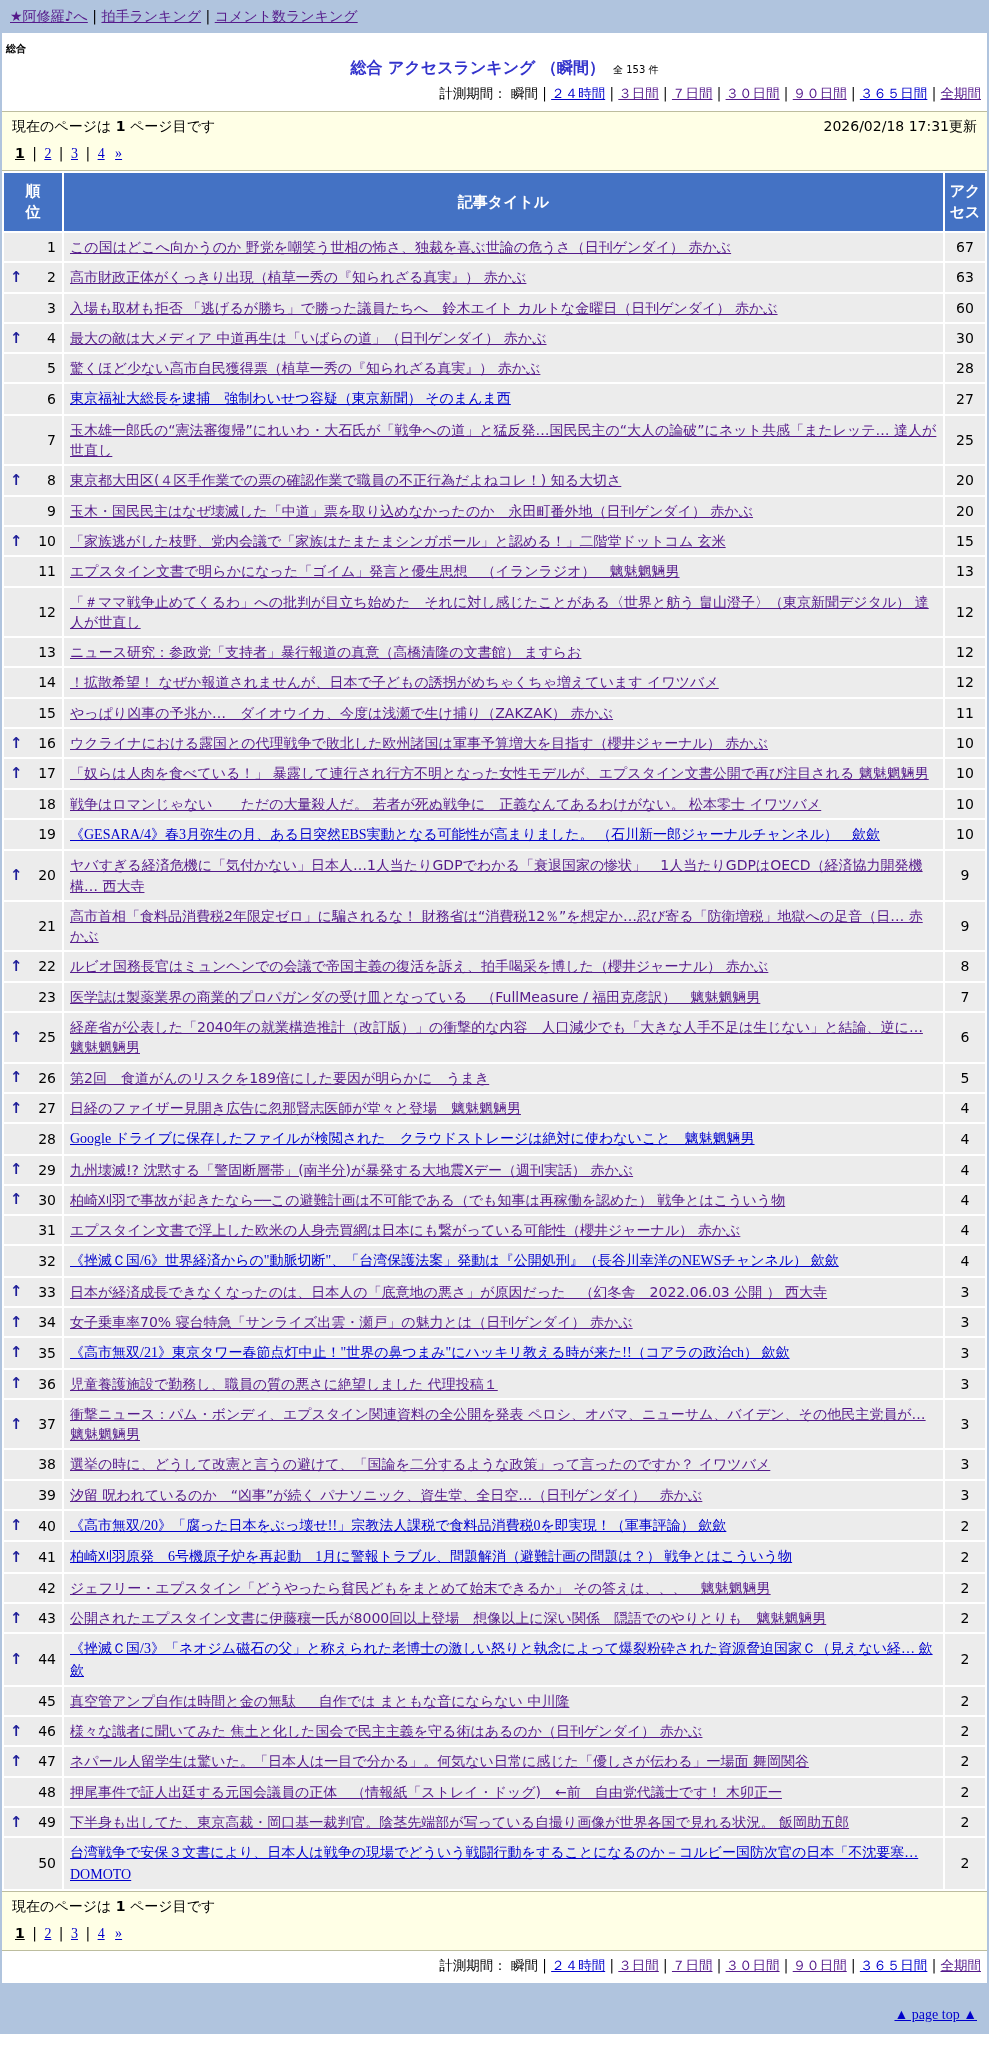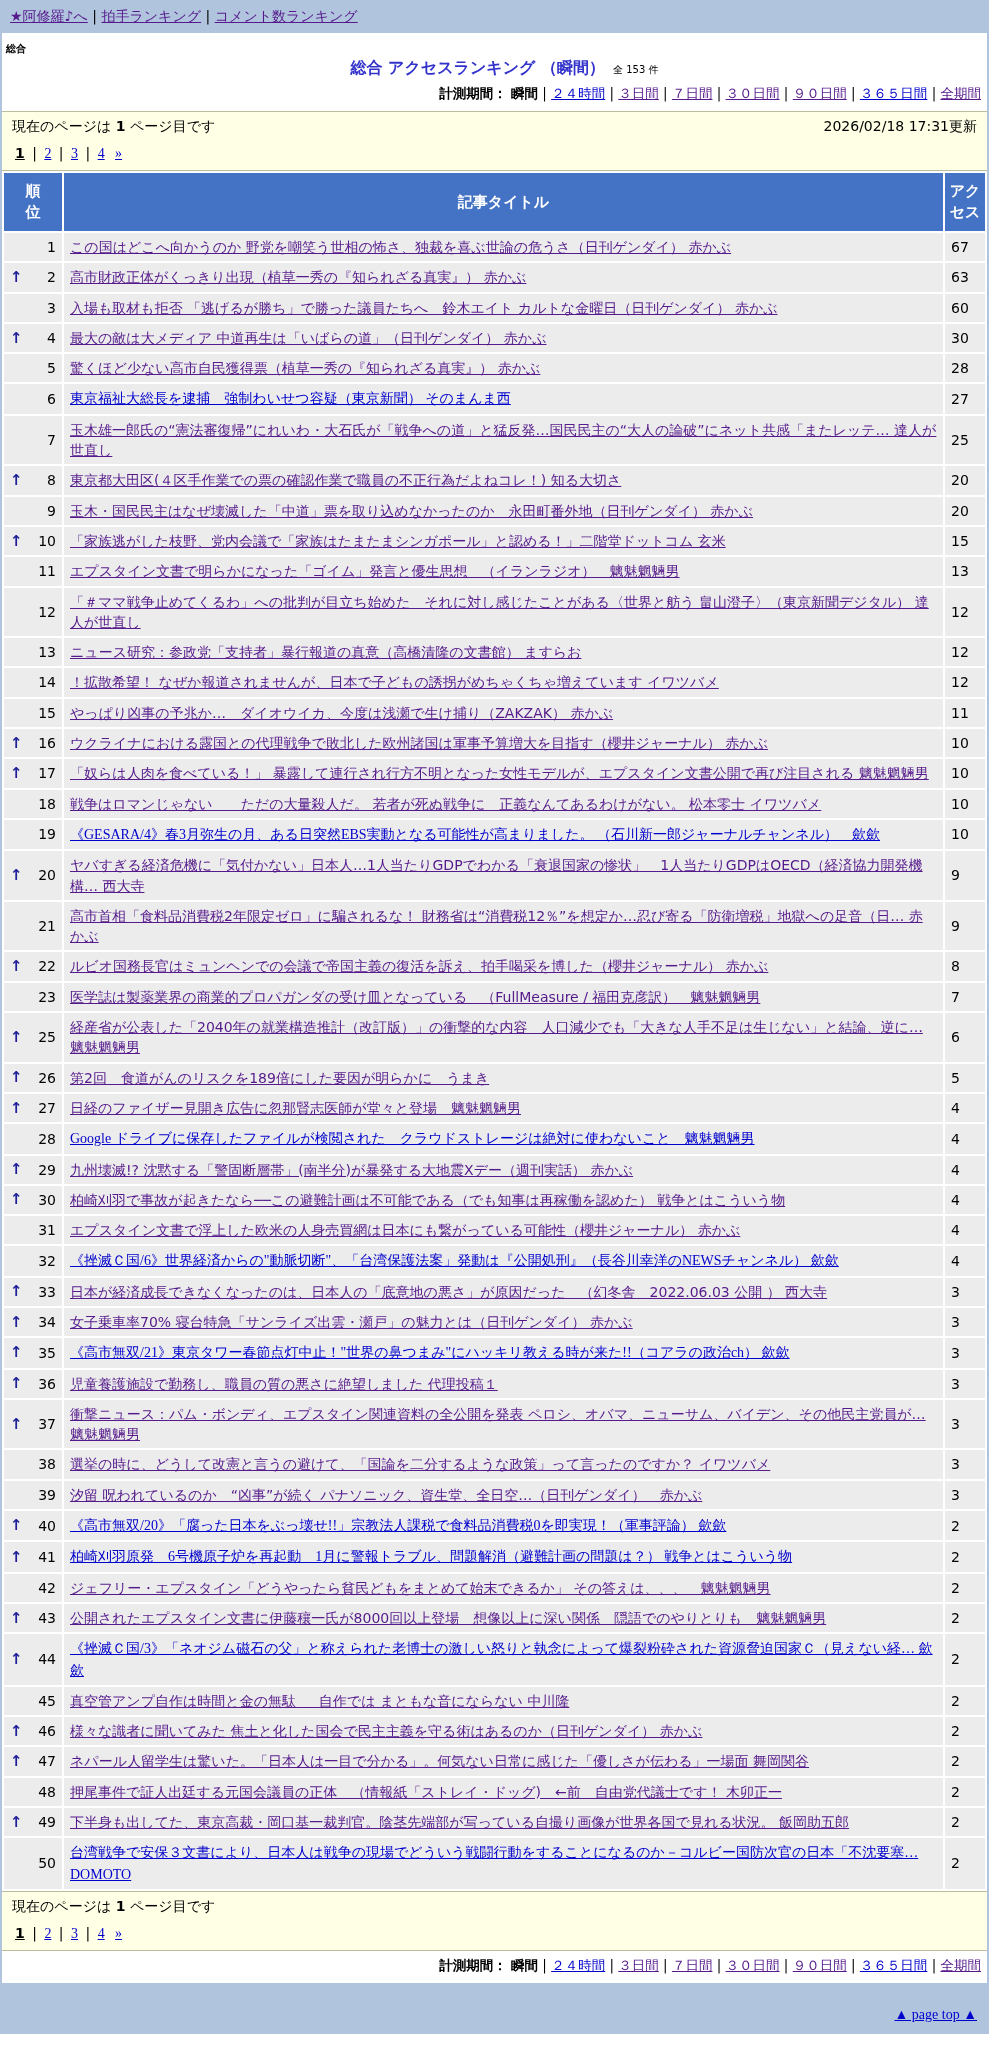--- a/index.html
+++ b/index.html
@@ -11,37 +11,37 @@
   .page{width:989px;border:2px solid var(--bar);margin:0 0 96px 0;background:#fff;}
   a{text-decoration:underline;cursor:pointer;}
   a.u{color:var(--blue);font-family:Liberation Serif, serif;} a.v{color:var(--visited);}
   .topbar{background:var(--bar);padding:6px 8px 7px;font-size:14px;}
   .sep{color:#000;}
   .cat{font-size:10px;font-weight:bold;margin:9px 0 0 4px;}
   .heading{text-align:center;margin-top:2px;padding-left:20px;}
   .main-title{color:var(--titleblue);font-weight:bold;font-size:16px;}
   .count{font-size:10px;margin-left:8px;}
   .period-line{text-align:right;font-size:13.5px;padding:6px 6px 8px;}
-  .period-label,.period-current{font-weight:bold;}
+  .period-label,.period-current{font-weight:normal;}
   .cream{background:var(--cream);border-top:1px solid #bdbd9e;border-bottom:1px solid #bdbd9e;padding:6px 10px 8px;font-size:14px;}
   .cream .line1{display:flex;justify-content:space-between;align-items:baseline;}
   .cur-page-num{font-weight:bold;}
   .pages{margin-top:9px;}
   .pages a{margin:0 3px;}
   .pages .cur{font-weight:bold;text-decoration:underline;color:#000;margin:0 3px;}
   table{width:100%;border-collapse:separate;border-spacing:2px;font-size:14px;}
   th{background:var(--headblue);color:#fff;font-weight:bold;text-align:center;vertical-align:middle;padding:8px 2px;font-size:15px;line-height:1.4;}
   th.rank{width:58px;} th.access{width:40px;}
   .wrap1{display:inline-block;width:1.1em;word-break:break-all;}
   .wrap2{display:inline-block;width:2.2em;word-break:break-all;}
   td{background:var(--cell);padding:4px 6px;vertical-align:middle;line-height:1.45;}
   td.rankcell{white-space:nowrap;}
   .rankwrap{display:flex;justify-content:flex-end;align-items:center;}
   .arrow{color:var(--arrow);font-weight:bold;font-size:15px;margin-right:auto;line-height:1;}
-  td.accesscell{text-align:left;}
+  td.accesscell{text-align:center;}
   .footerbar{background:var(--bar);padding:23px 10px 9px;text-align:right;font-size:14px;}
 </style>
 </head>
 <body>
 
 <div class="page">
 
   <div class="topbar"><a class="v">★阿修羅♪へ</a><span class="sep"> | </span><a class="v">拍手ランキング</a><span class="sep"> | </span><a class="v">コメント数ランキング</a></div>
 
   <div class="cat">総合</div>

